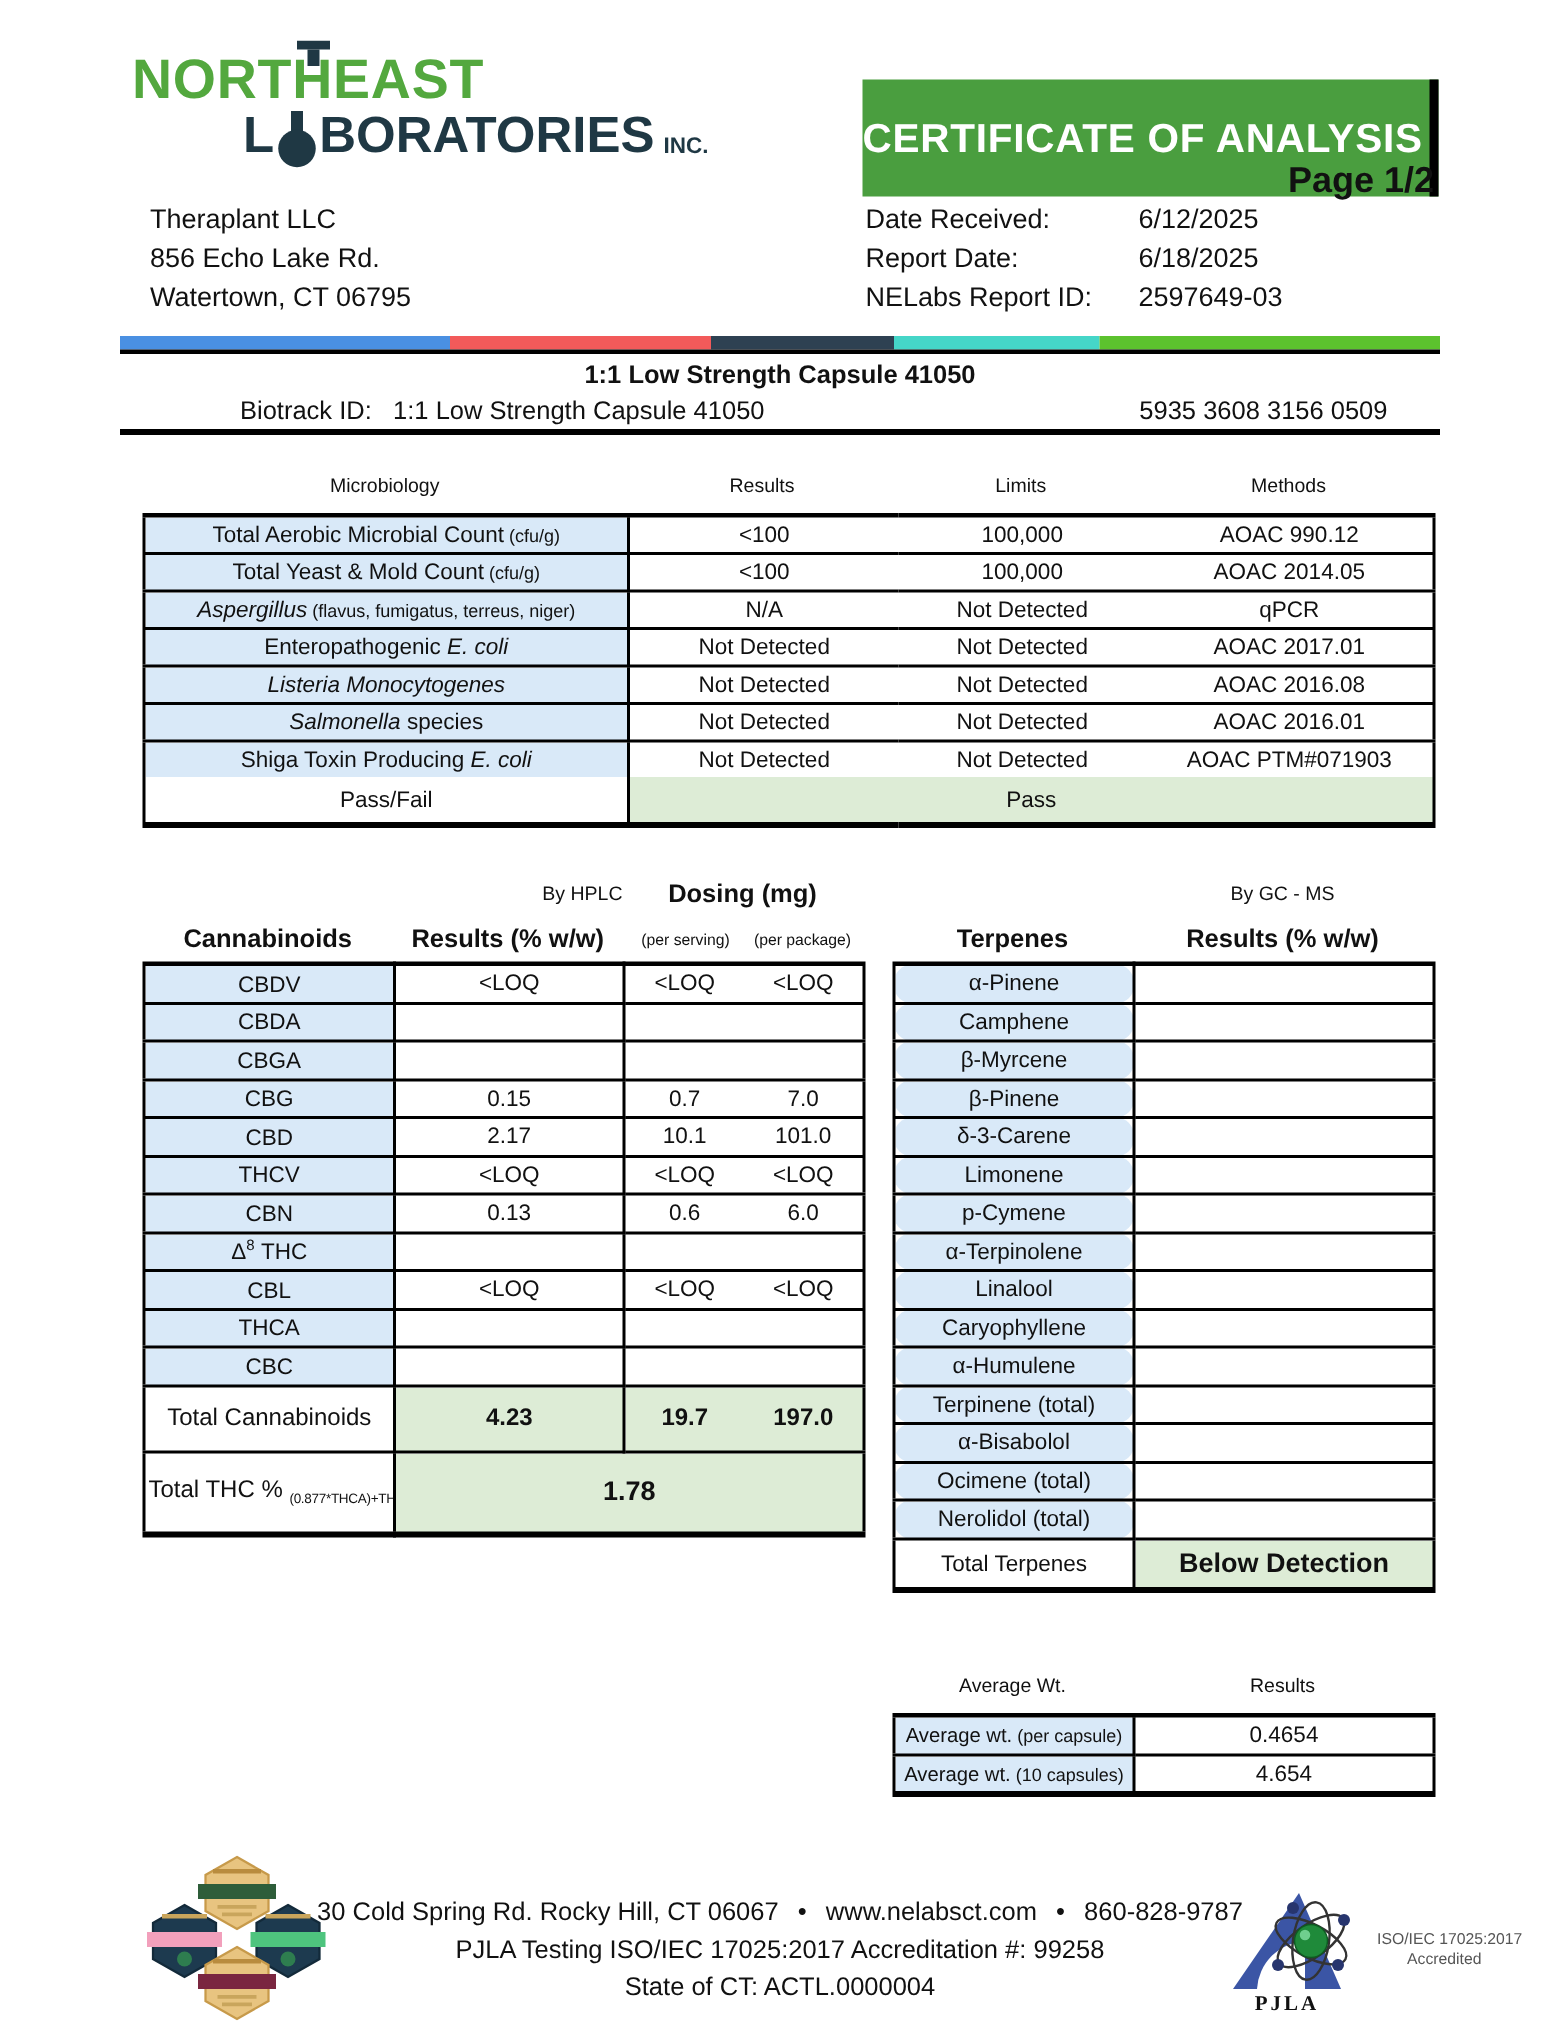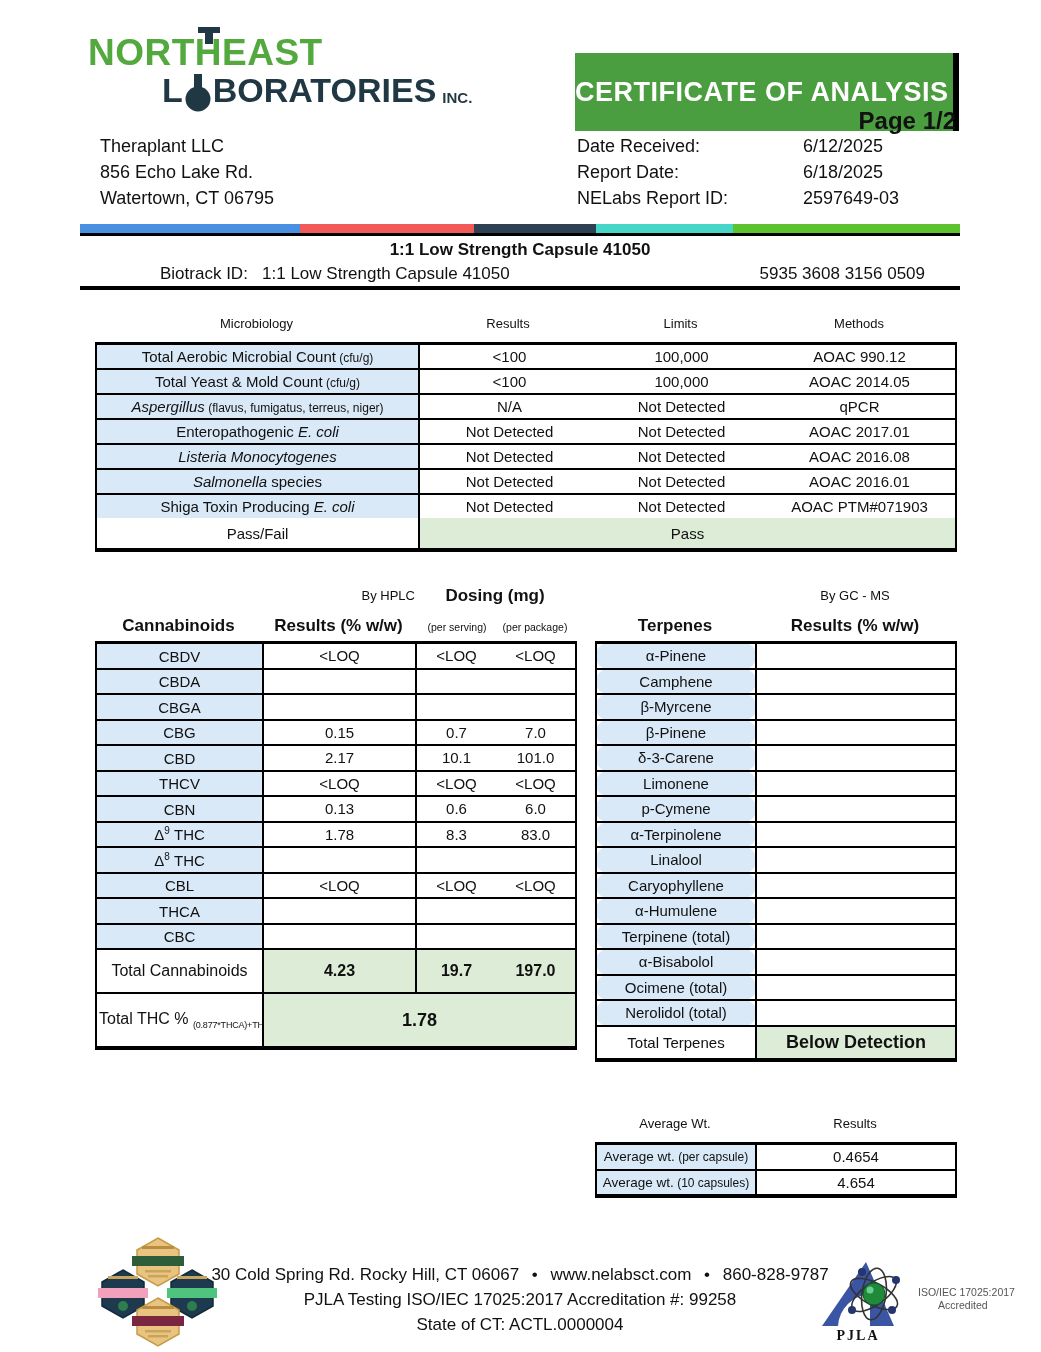--- a/index.html
+++ b/index.html
@@ -15,21 +15,21 @@
   .flask-top{left:196px;top:27px;}
   .flask-a{margin:0 1px -5px 1px;}
 
   .banner{left:575px;top:25px;width:378px;height:78px;background:#4a9e3f;border-right:6px solid #000;
           display:flex;align-items:center;justify-content:flex-start;margin-top:28px;}
   .banner-text{color:#fff;font-size:27px;font-weight:700;letter-spacing:0.5px;}
   .page-label{left:760px;top:107px;width:196px;text-align:right;font-size:24px;font-weight:700;}
 
   .client{left:100px;top:133px;font-size:18px;line-height:26px;}
   .report-info{left:577px;top:133px;font-size:18px;line-height:26px;}
-  .report-row{display:flex;gap:44px;}
+  .report-row{display:flex;}
   .report-row .lbl{width:182px;}
 
   
   .colorbar{left:80px;top:224px;width:880px;height:9px;display:flex;}
   .colorbar span{height:100%;}
   .rule-thin{left:80px;top:233px;width:880px;height:3px;background:#000;}
   .rule-thick{left:80px;top:286px;width:880px;height:4px;background:#000;}
 
   .sample-title{left:80px;top:240px;width:880px;text-align:center;font-size:17px;font-weight:700;}
   .biotrack{left:160px;top:264px;font-size:17px;}
@@ -289,26 +289,20 @@
           <td>&lt;LOQ</td>
         </tr>
 
         <tr>
           <td class="name blue"><span>CBN</span><sup></sup><span></span></td>
           <td class="res">0.13</td>
           <td>0.6</td>
           <td>6.0</td>
         </tr>
 
-        <tr>
-          <td class="name blue"><span>Δ</span><sup>9</sup><span> THC</span></td>
-          <td class="res">1.78</td>
-          <td>8.3</td>
-          <td>83.0</td>
-        </tr>
 
         <tr>
           <td class="name blue"><span>Δ</span><sup>8</sup><span> THC</span></td>
           <td class="res"></td>
           <td></td>
           <td></td>
         </tr>
 
         <tr>
           <td class="name blue"><span>CBL</span><sup></sup><span></span></td>

